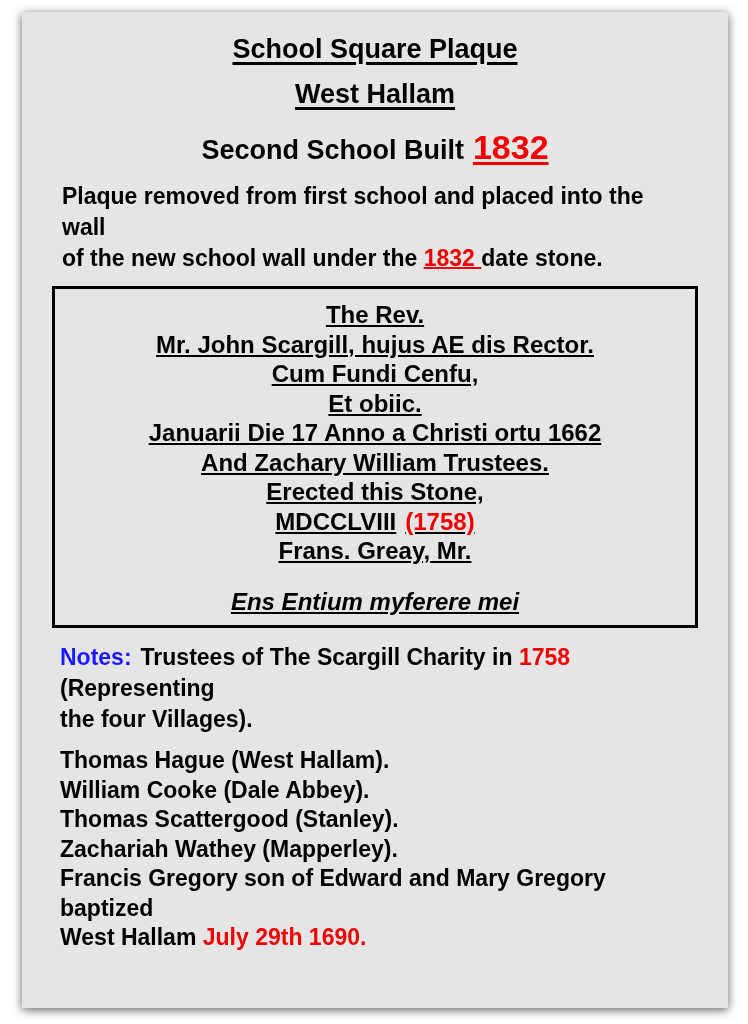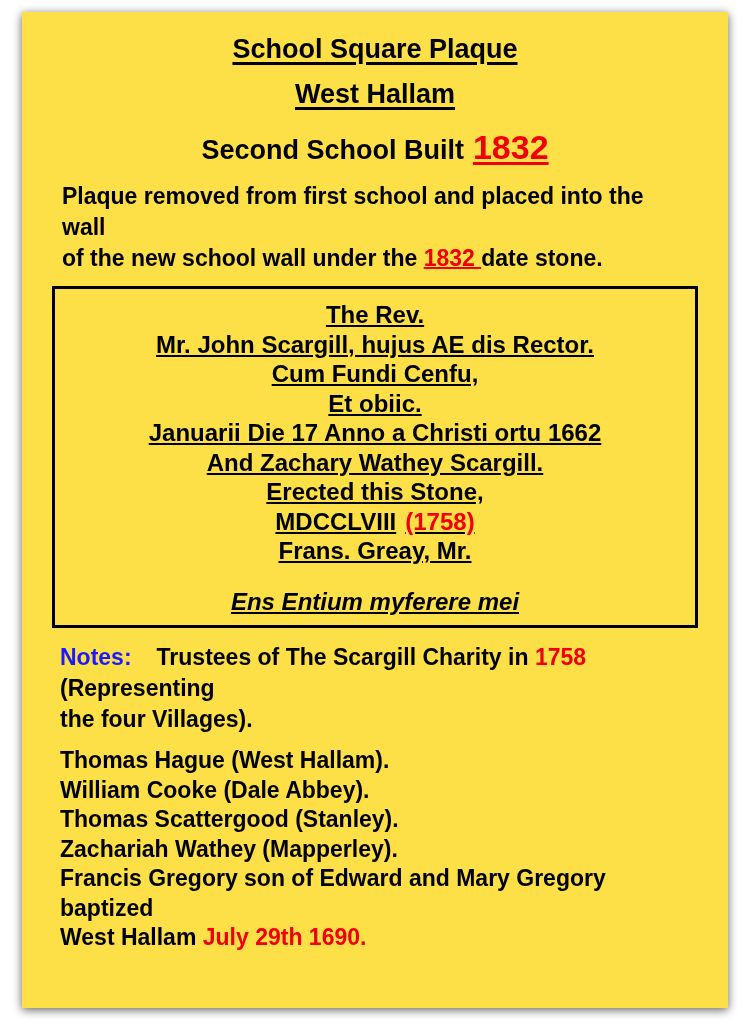--- a/index.html
+++ b/index.html
@@ -20,21 +20,21 @@
     font-weight: bold;
     color: var(--ink);
     overflow: hidden;
   }
   .sheet {
     position: absolute;
     left: 22px;
     top: 12px;
     width: 706px;
     height: 996px;
-    background: #fde047;
+    background: #e5e5e5;
     box-shadow: 0 2px 9px rgba(0,0,0,0.62);
     box-sizing: border-box;
     padding-top: 21px;
   }
   .title {
     text-align: center;
     font-size: 27px;
     line-height: 32px;
   }
   .title .u {
@@ -86,21 +86,21 @@
     font-style: italic;
   }
   .notes {
     margin-top: 14px;
     padding: 0 36px 0 38px;
     font-size: 23px;
     line-height: 31px;
   }
   .notes .label {
     color: var(--blue);
-    margin-right: 25px;
+    margin-right: 9px;
   }
   .notes .year { color: var(--red); }
   .trustees {
     margin-top: 11px;
     padding: 0 36px 0 38px;
     font-size: 23px;
     line-height: 29.5px;
   }
   .red-plain { color: var(--red); }
 </style>
@@ -125,21 +125,21 @@
     <div><span>Plaque removed from first school and placed into the wall</span></div>
     <div><span>of the new school wall under the </span><span class="red-underline">1832 </span><span>date stone.</span></div>
   </div>
 
   <div class="plaque">
     <div>The Rev.</div>
     <div>Mr. John Scargill, hujus AE dis Rector.</div>
     <div>Cum Fundi Cenfu,</div>
     <div>Et obiic.</div>
     <div>Januarii Die 17 Anno a Christi ortu 1662</div>
-    <div>And Zachary Wathey Scargill.</div>
+    <div>And Zachary William Trustees.</div>
     <div>Erected this Stone,</div>
     <div><span>MDCCLVIII</span><span class="arabic">(1758)</span></div>
     <div>Frans. Greay, Mr.</div>
     <div class="motto">Ens Entium myferere mei</div>
   </div>
 
   <div class="notes">
     <div><span class="label">Notes:</span><span>Trustees of The Scargill Charity in </span><span class="year">1758</span><span> (Representing</span></div>
     <div>the four Villages).</div>
   </div>

